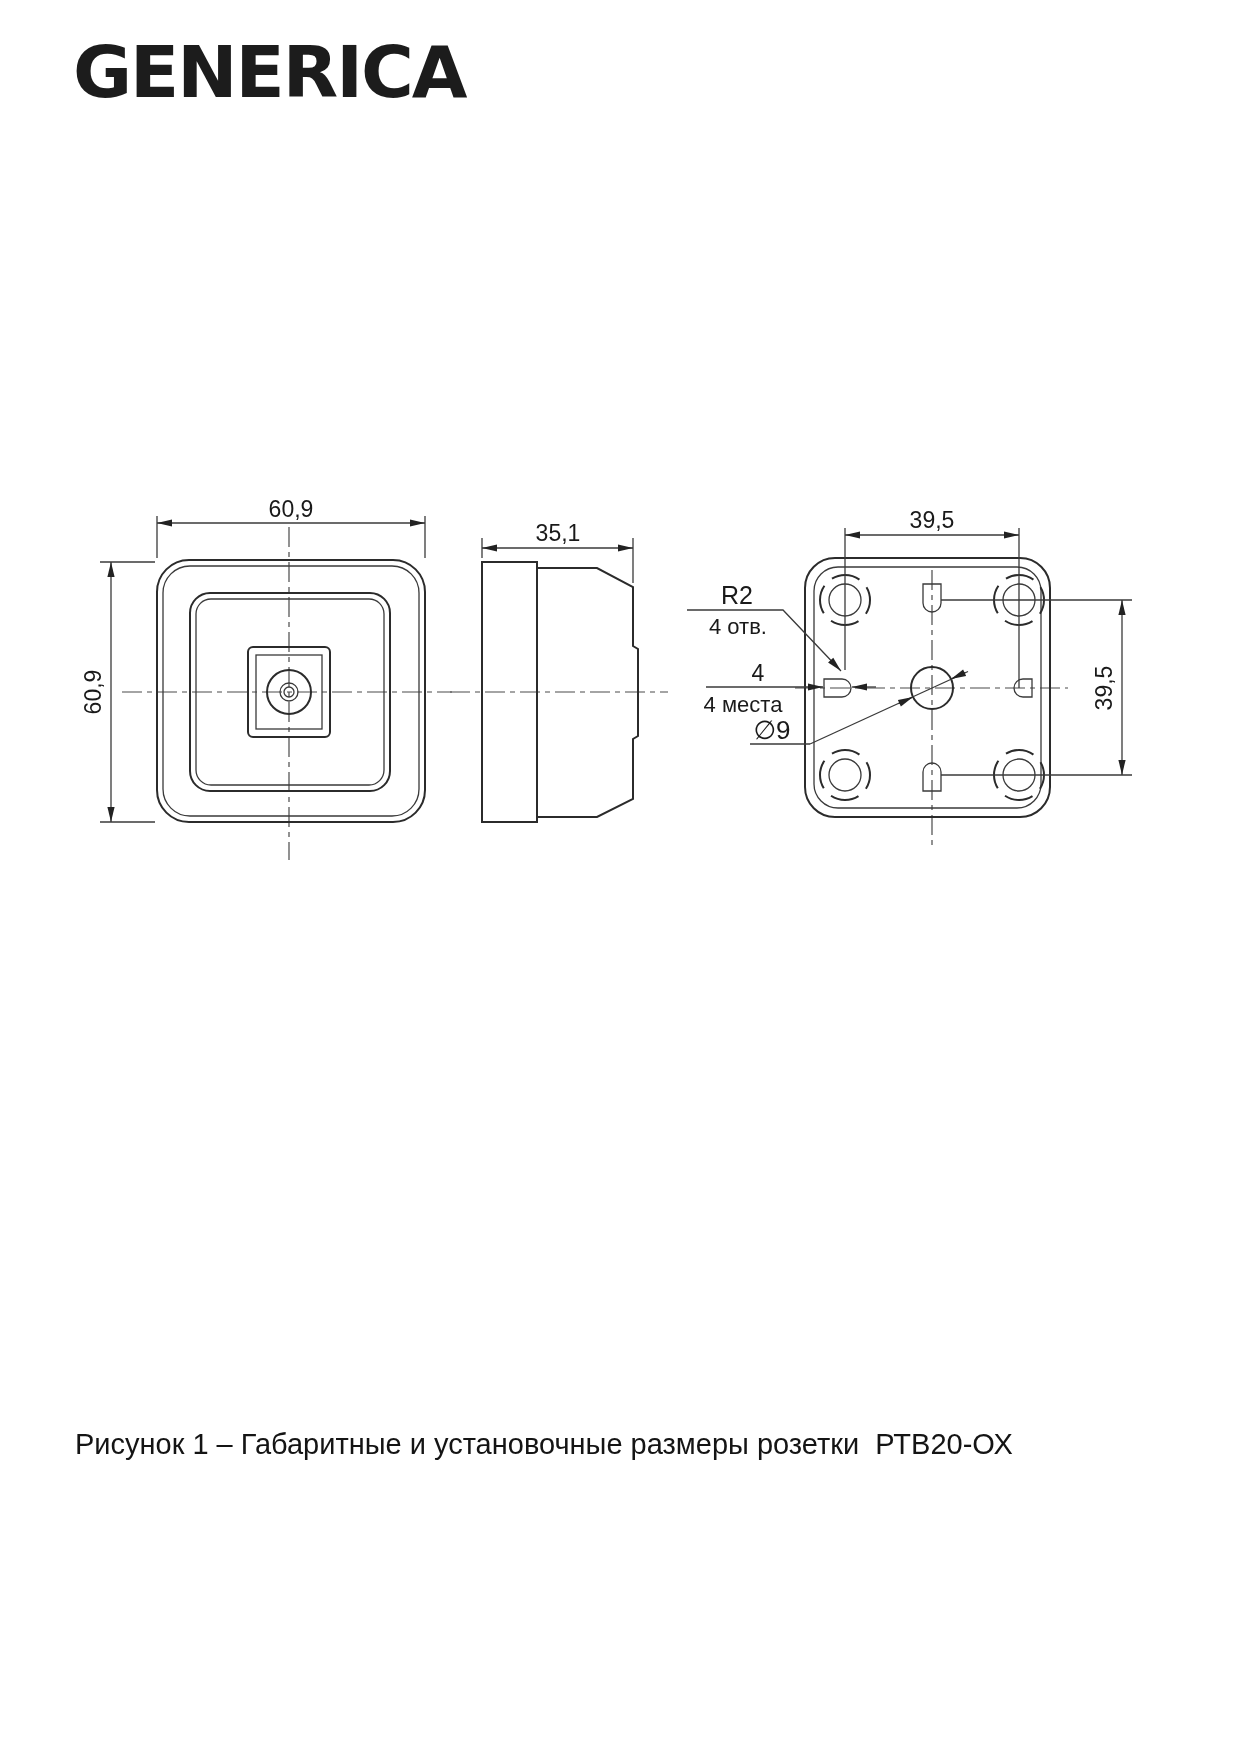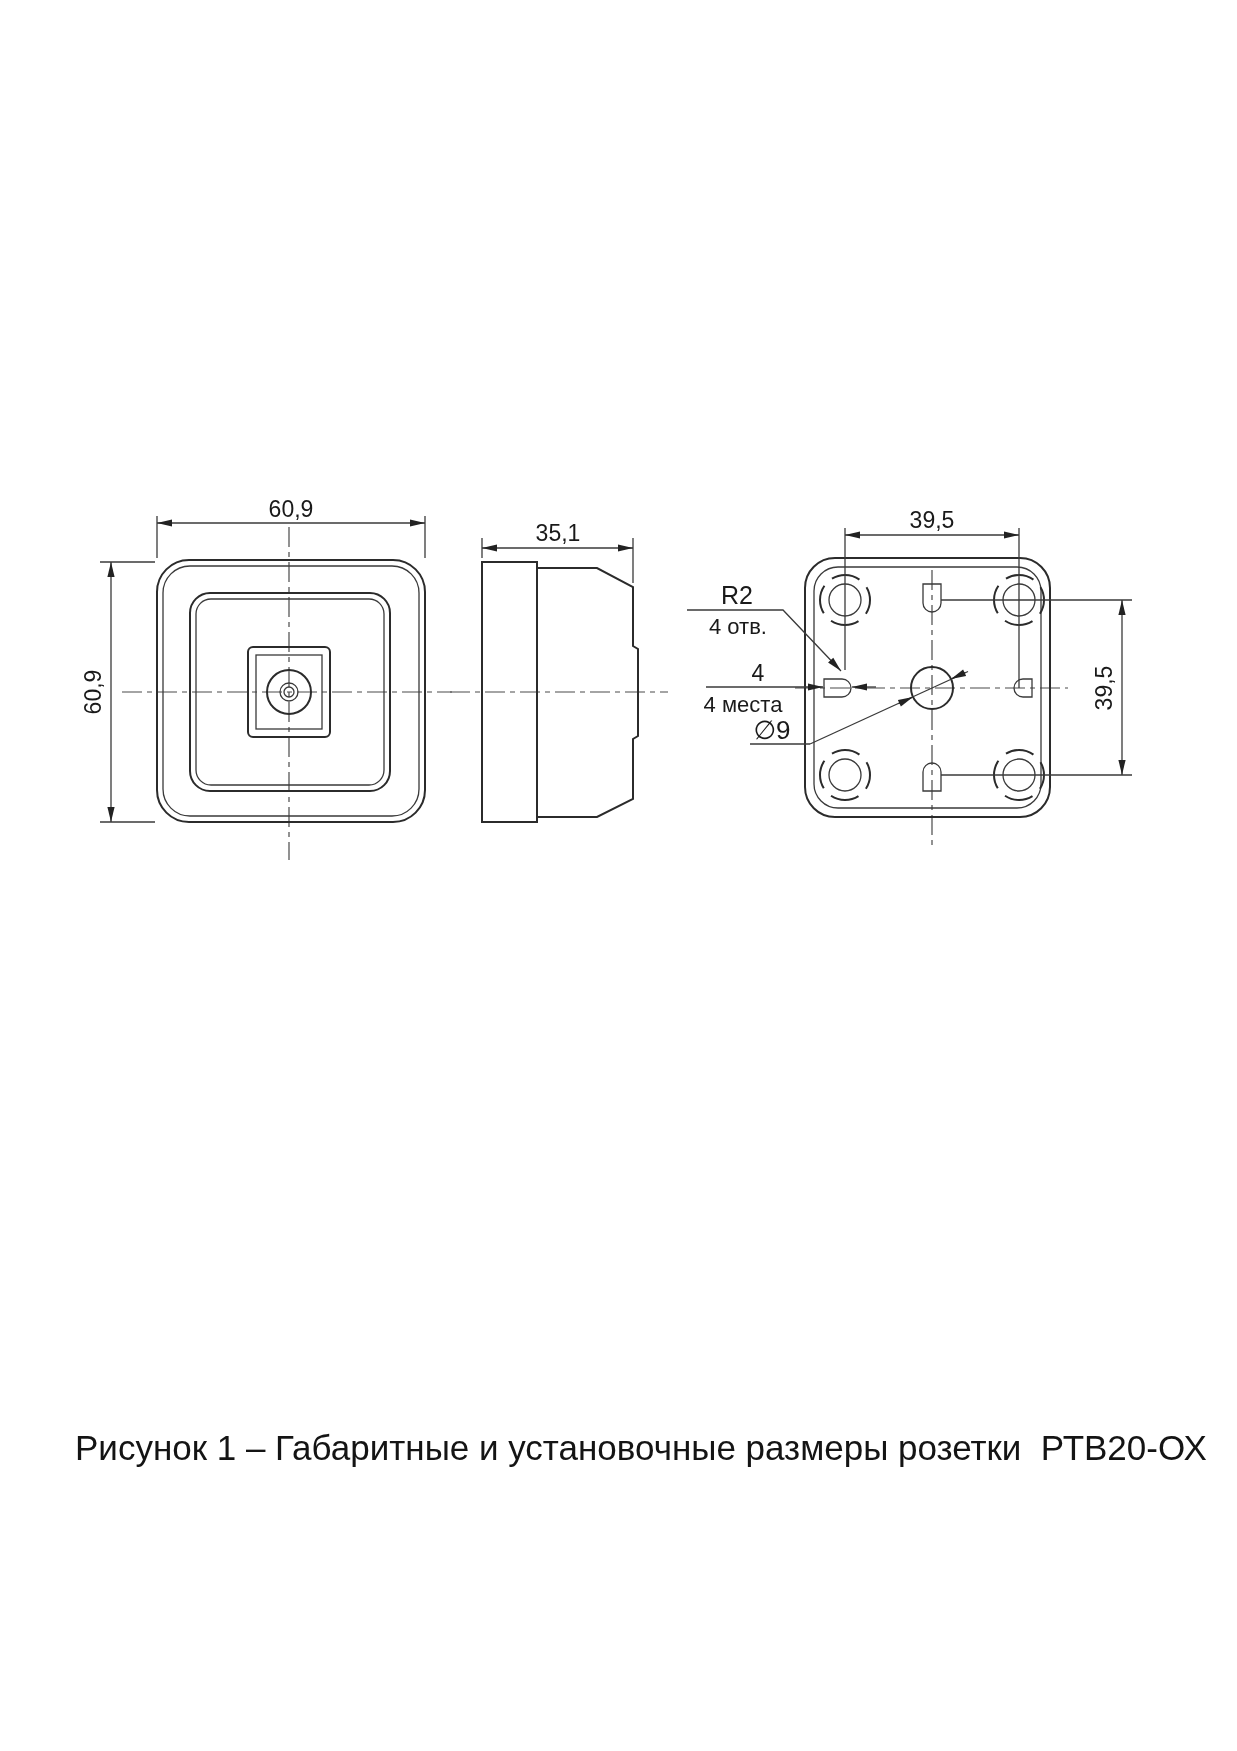--- a/index.html
+++ b/index.html
@@ -14,38 +14,39 @@
     position:absolute;left:73px;top:36px;
     font-family:"DejaVu Sans", sans-serif;
     font-weight:800;
     font-size:72px;
     letter-spacing:-2px;
     color:#1c1c1c;
     line-height:1;
   }
   .caption{
     position:absolute;left:75px;top:1428px;
-    font-size:35px;
+    font-size:29px;
     color:#141414;
     white-space:pre;
   }
   svg.drawing{position:absolute;left:0;top:0;}
   svg .outline{fill:none;stroke:#2b2b2b;stroke-width:2;}
   svg .thin{fill:none;stroke:#3a3a3a;stroke-width:1.3;}
   svg .center{fill:none;stroke:#4a4a4a;stroke-width:1.2;stroke-dasharray:20 5 5 5;}
   svg .hidden-ring{fill:none;stroke:#2b2b2b;stroke-width:2;}
   svg text{fill:#1a1a1a;font-family:"Liberation Sans", sans-serif;}
   .dimtxt{font-size:23px;}
   .dimtxt-sm{font-size:22px;}
 </style>
 </head>
 <body>
 
 <div class="page">
 
+  <div class="logo">GENERICA</div>
 
   <svg class="drawing" width="1237" height="1751" viewBox="0 0 1237 1751" xmlns="http://www.w3.org/2000/svg">
     <defs>
       <marker id="arw" viewBox="0 0 16 10" refX="15.5" refY="5" markerWidth="16" markerHeight="10" orient="auto-start-reverse" markerUnits="userSpaceOnUse">
         <path d="M0.5,1.4 L15.5,5 L0.5,8.6 Z" fill="#222"></path>
       </marker>
     </defs>
 
     <g>
 

